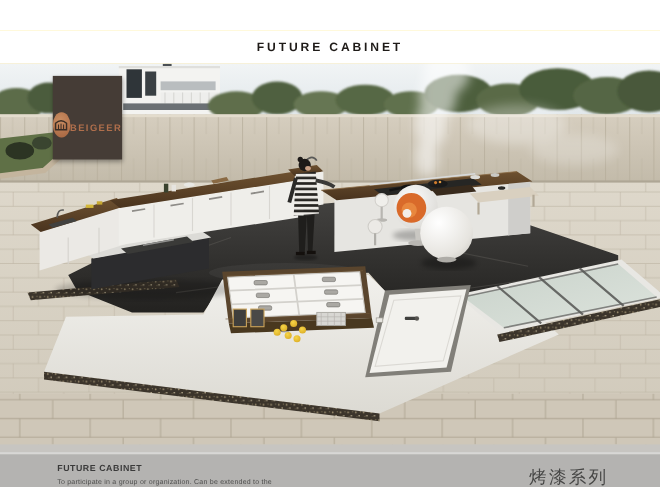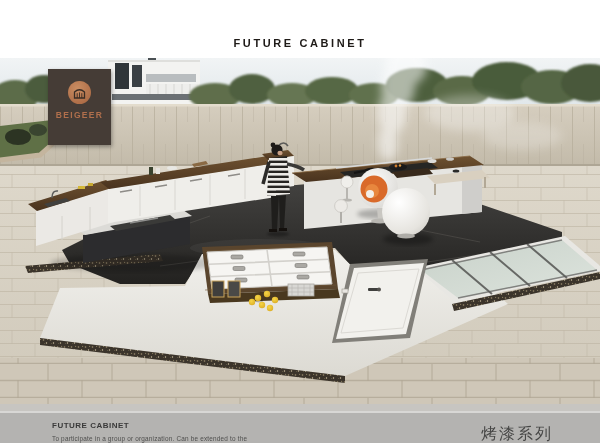--- a/index.html
+++ b/index.html
@@ -7,21 +7,21 @@
           font-family:"Liberation Sans", sans-serif;margin-top:28px;}
   
   .header{position:absolute;left:0;top:0;width:600px;height:30px;background:#ffffff;
           display:flex;align-items:center;justify-content:center;}
   .header .title{font-size:11px;font-weight:700;letter-spacing:2.6px;color:#1f1b18;}
   
   .photo{position:absolute;left:0;top:30px;width:600px;height:355px;background:#d8d2c5;}
   .photo svg{display:block;}
   
   .brand-banner{position:absolute;left:48px;top:11px;width:63px;height:76px;background:#453c36;
-                display:flex;flex-direction:column;align-items:center;padding-top:12px;
+                display:flex;flex-direction:row;align-items:center;padding-top:12px;
                 box-sizing:border-box;box-shadow:1px 2px 4px rgba(0,0,0,.35);}
   .logo-circle{width:23px;height:23px;border-radius:50%;
                background:radial-gradient(circle at 40% 32%, #c98d62, #ad6c46 78%);
                display:flex;align-items:center;justify-content:center;}
   .brand-name{margin-top:6px;font-size:8.5px;font-weight:700;letter-spacing:1.3px;color:#b06f4c;}
   
   .footer{position:absolute;left:0;top:383px;width:600px;height:60px;background:#b4b3b1;
           border-top:2px solid #d8d7d5;box-sizing:border-box;}
   .footer .light-band{position:absolute;left:0;bottom:0;width:100%;height:12px;background:#c8c7c4;}
   .footer-left{position:absolute;left:52px;top:8px;}

